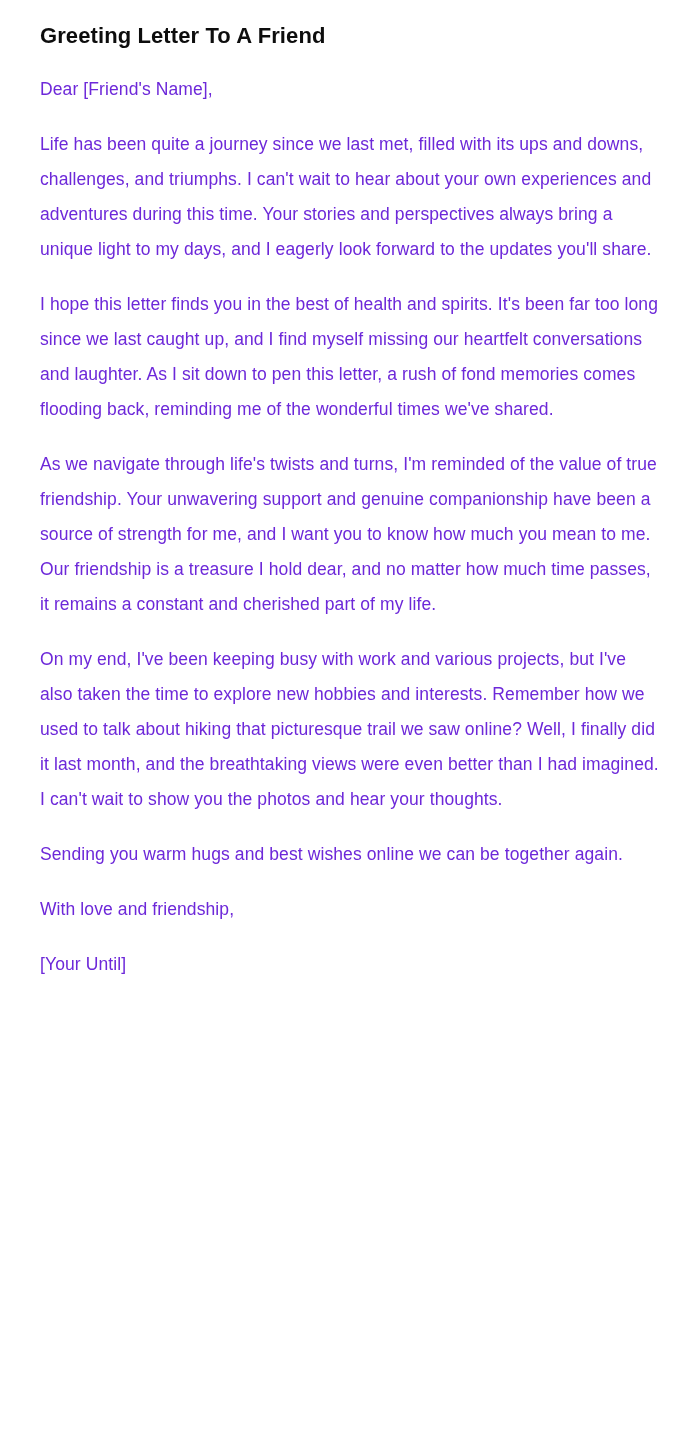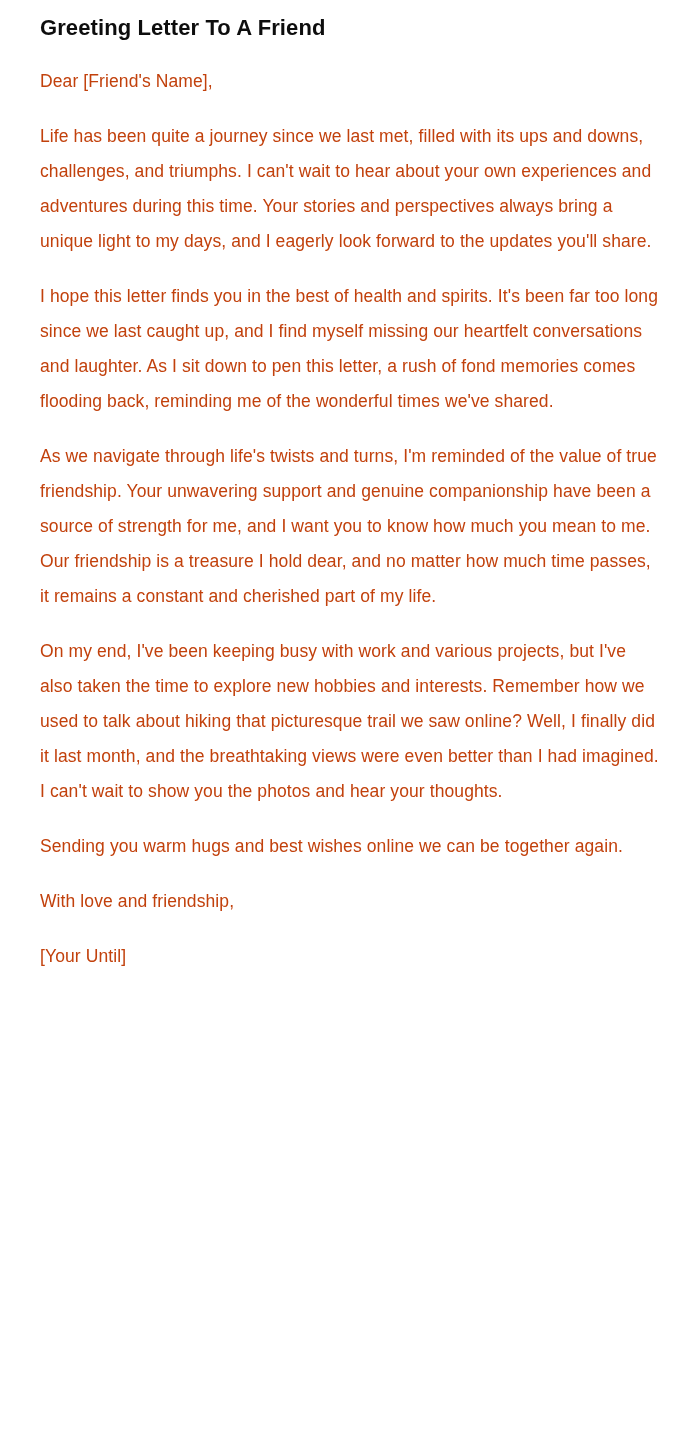--- a/index.html
+++ b/index.html
@@ -11,36 +11,36 @@
     width: 700px;
     height: 1435px;
     overflow: hidden;
     font-family: "Liberation Sans", "DejaVu Sans", sans-serif;
     color: #1f1f1f;
     -webkit-font-smoothing: antialiased;
   }
   .letter {
     box-sizing: border-box;
     width: 700px;
-    padding: 14px 40px 0 40px;
+    padding: 22px 40px 0 40px;
   }
   .letter-title {
     font-size: 22px;
     line-height: 28px;
     font-weight: 700;
     color: #0d0d0d;
     margin: 0 0 22px 0;
     letter-spacing: 0.1px;
   }
   .letter p {
     font-size: 17.5px;
     line-height: 35px;
     font-weight: 400;
     margin: 0 0 20px 0;
-    color: #c2410c;
+    color: #6d28d9;
     letter-spacing: 0.1px;
   }
   .letter p.salutation,
   .letter p.closing,
   .letter p.signature {
     margin-bottom: 20px;
   }
 </style>
 </head>
 <body>

